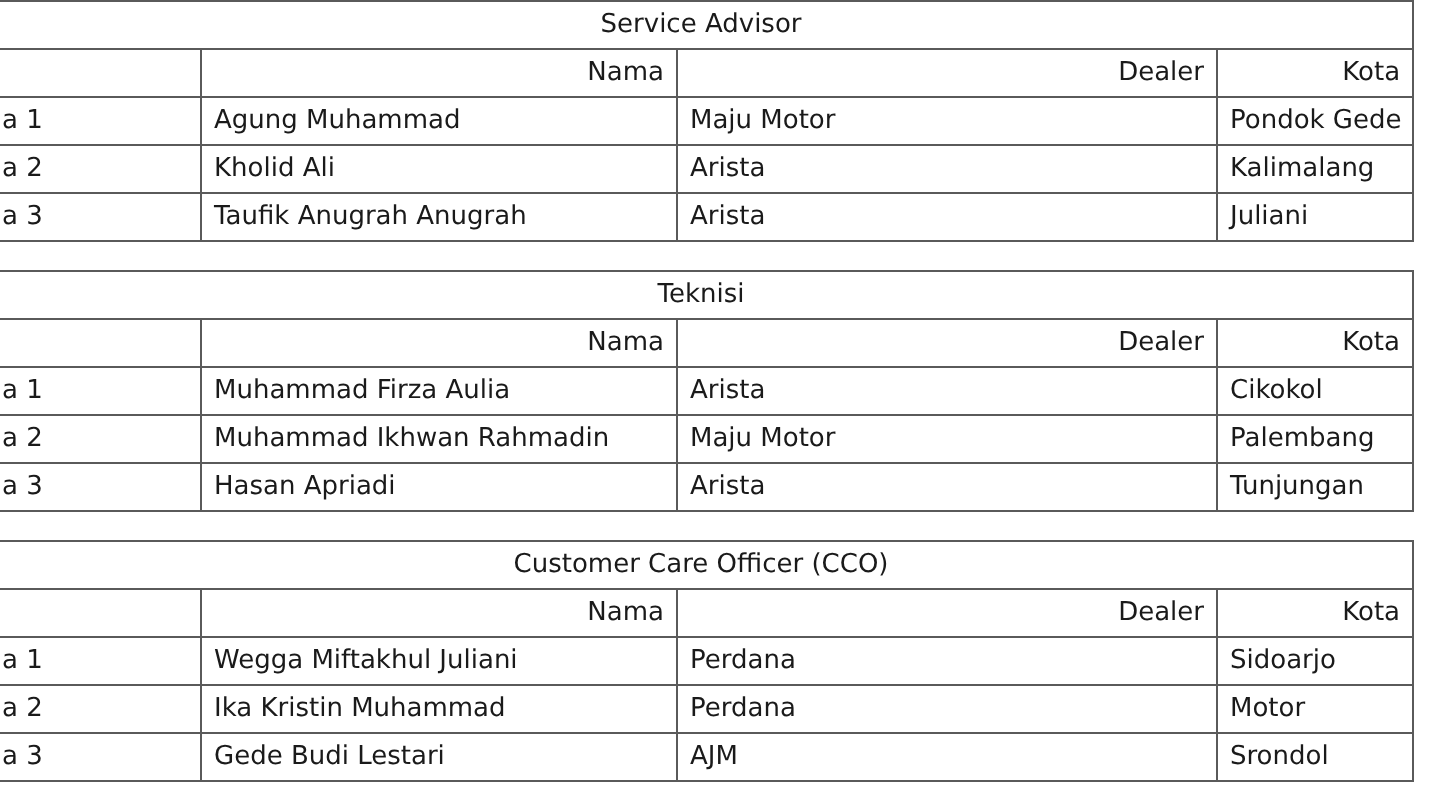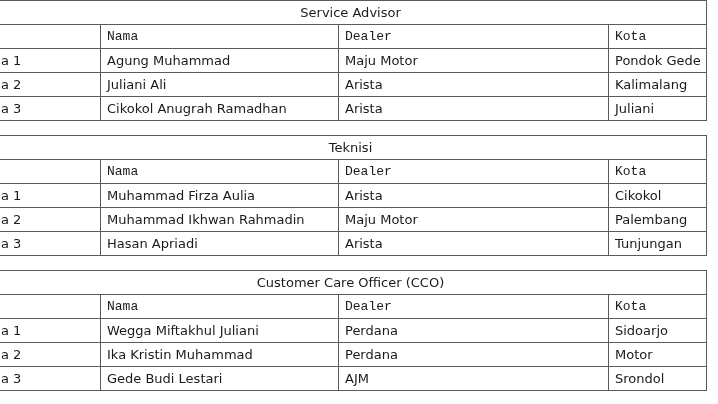--- a/index.html
+++ b/index.html
@@ -40,22 +40,21 @@
   .col-rank { width: 106px; }
   .col-nama { width: 238px; }
   .col-dealer { width: 270px; }
   .col-kota { width: 98px; }
 
   .title-cell {
     text-align: center;
     font-size: 13px;
   }
   .head-cell {
-    text-align: left;
-    font-family: Liberation Mono, monospace;
+    text-align: right;
   }
   .rank-cell {
     text-align: left;
   }
   .gap {
     height: 14px;
   }
 </style>
 </head>
 <body>
@@ -80,27 +79,27 @@
         <td class="head-cell">Kota</td>
       </tr>
       <tr>
         <td class="rank-cell">a 1</td>
         <td>Agung Muhammad</td>
         <td>Maju Motor</td>
         <td>Pondok Gede</td>
       </tr>
       <tr>
         <td class="rank-cell">a 2</td>
-        <td>Juliani Ali</td>
+        <td>Kholid Ali</td>
         <td>Arista</td>
         <td>Kalimalang</td>
       </tr>
       <tr>
         <td class="rank-cell">a 3</td>
-        <td>Cikokol Anugrah Ramadhan</td>
+        <td>Taufik Anugrah Anugrah</td>
         <td>Arista</td>
         <td>Juliani</td>
       </tr>
     </tbody>
   </table>
 
   <div class="gap"></div>
 
   <table class="block">
     <colgroup>

